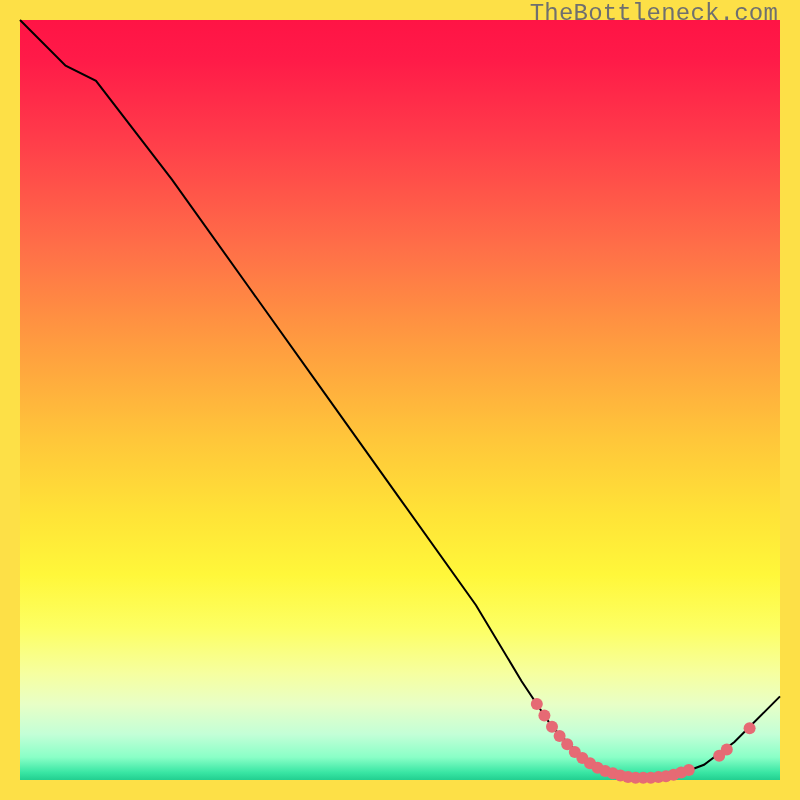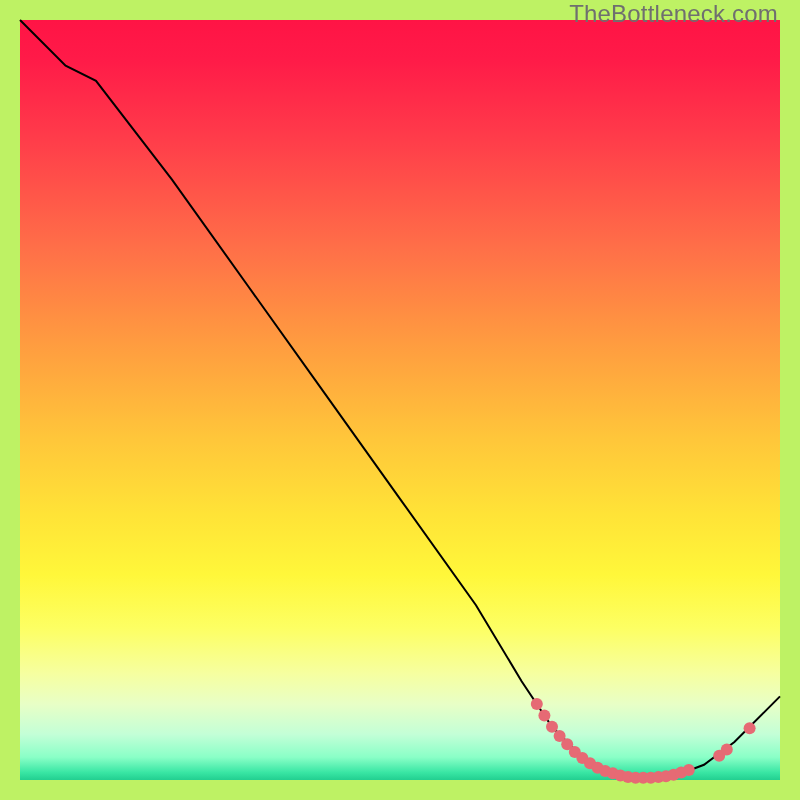--- a/index.html
+++ b/index.html
@@ -7,21 +7,22 @@
     padding: 0;
     width: 800px;
     height: 800px;
     background: #000;
     overflow: hidden;
     font-family: Arial, Helvetica, sans-serif;
   }
   .frame {
     position: absolute;
     inset: 0;
-    background: #bef264;
+    background: #fde047;
+    font-family: Liberation Mono, monospace;
   }
   .plot-area {
     position: absolute;
     left: 20px;
     top: 20px;
     width: 760px;
     height: 760px;
     
     background: linear-gradient(
       to bottom,

